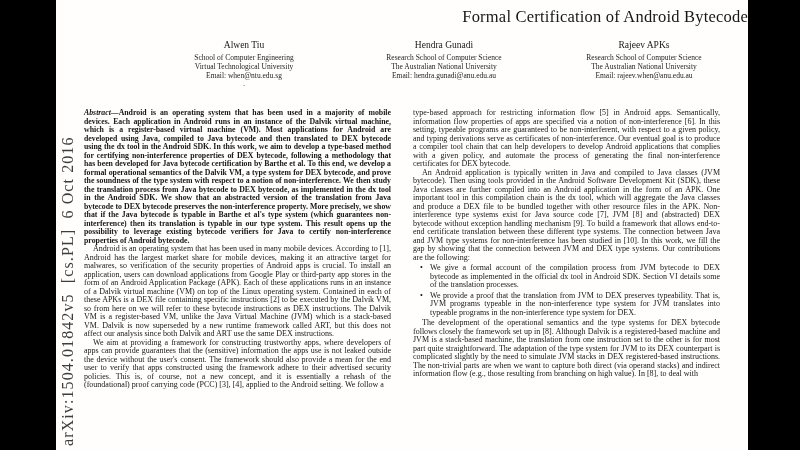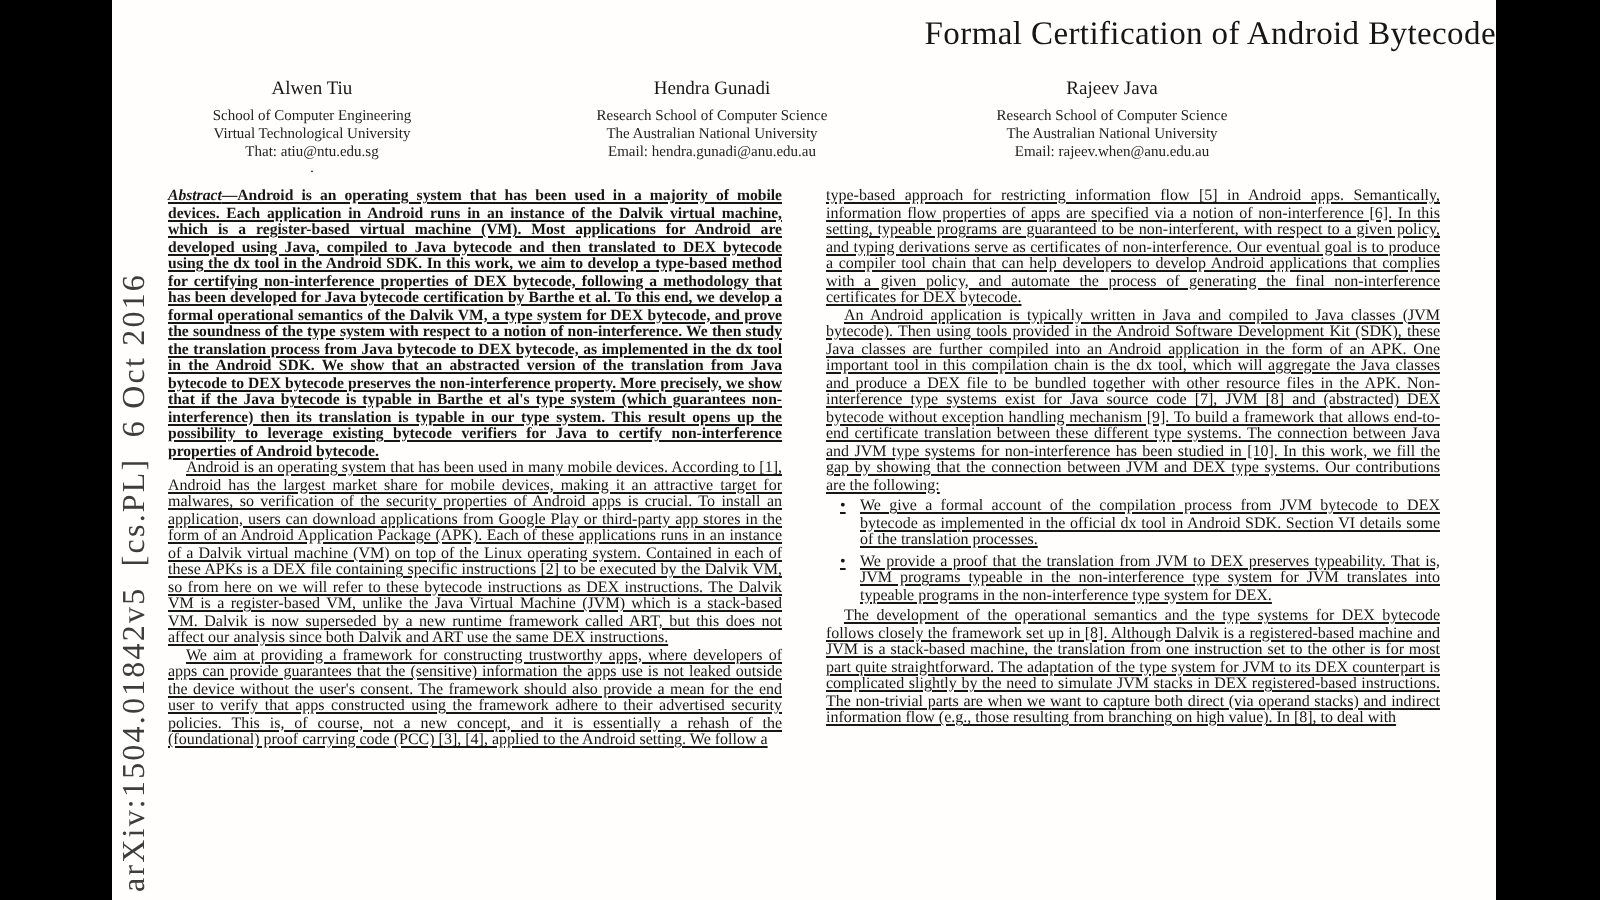--- a/index.html
+++ b/index.html
@@ -30,31 +30,31 @@
   .title {
     margin-top: 7px;
     text-align: right;
     font-size: 16.5px;
     font-weight: normal;
     letter-spacing: 0.2px;
   }
   .authors {
     display: flex;
     margin-top: 13px;
+    padding-left: 88px;
   }
   .author { width: 200px; text-align: center; }
   .author-name { font-size: 9.5px; margin-bottom: 3px; }
   .author-affil, .author-email { font-size: 7.5px; line-height: 9px; color: #222; }
   .footnote-mark { font-size: 7px; margin-top: 2px; line-height: 5px; }
   .cols {
     display: flex;
     gap: 22px;
     padding: 0 28px;
-    margin-top: 7px;
-    text-decoration: underline;
+    margin-top: 22px;
   }
   .col {
     flex: 1;
     min-width: 0;
     font-size: 8px;
     line-height: 8.5px;
     text-align: justify;
   }
   .abstract { font-weight: bold; font-size: 7.8px; }
   .abstract-label { font-style: italic; }
@@ -79,31 +79,31 @@
 
   <div class="arxiv-stamp">arXiv:1504.01842v5  [cs.PL]  6 Oct 2016</div>
 
   <h1 class="title">Formal Certification of Android Bytecode</h1>
 
   <div class="authors">
     <div class="author">
       <div class="author-name">Alwen Tiu</div>
       <div class="author-affil">School of Computer Engineering</div>
       <div class="author-affil">Virtual Technological University</div>
-      <div class="author-email">That: atiu@ntu.edu.sg</div>
+      <div class="author-email">Email: when@ntu.edu.sg</div>
       <div class="footnote-mark">.</div>
     </div>
     <div class="author">
       <div class="author-name">Hendra Gunadi</div>
       <div class="author-affil">Research School of Computer Science</div>
       <div class="author-affil">The Australian National University</div>
       <div class="author-email">Email: hendra.gunadi@anu.edu.au</div>
     </div>
     <div class="author">
-      <div class="author-name">Rajeev Java</div>
+      <div class="author-name">Rajeev APKs</div>
       <div class="author-affil">Research School of Computer Science</div>
       <div class="author-affil">The Australian National University</div>
       <div class="author-email">Email: rajeev.when@anu.edu.au</div>
     </div>
   </div>
 
   <div class="cols">
 
     <div class="col">
       <p class="para abstract"><span class="abstract-label">Abstract</span><span>—Android is an operating system that has been used in a majority of mobile devices. Each application in Android runs in an instance of the Dalvik virtual machine, which is a register-based virtual machine (VM). Most applications for Android are developed using Java, compiled to Java bytecode and then translated to DEX bytecode using the dx tool in the Android SDK. In this work, we aim to develop a type-based method for certifying non-interference properties of DEX bytecode, following a methodology that has been developed for Java bytecode certification by Barthe et al. To this end, we develop a formal operational semantics of the Dalvik VM, a type system for DEX bytecode, and prove the soundness of the type system with respect to a notion of non-interference. We then study the translation process from Java bytecode to DEX bytecode, as implemented in the dx tool in the Android SDK. We show that an abstracted version of the translation from Java bytecode to DEX bytecode preserves the non-interference property. More precisely, we show that if the Java bytecode is typable in Barthe et al's type system (which guarantees non-interference) then its translation is typable in our type system. This result opens up the possibility to leverage existing bytecode verifiers for Java to certify non-interference properties of Android bytecode.</span></p>

